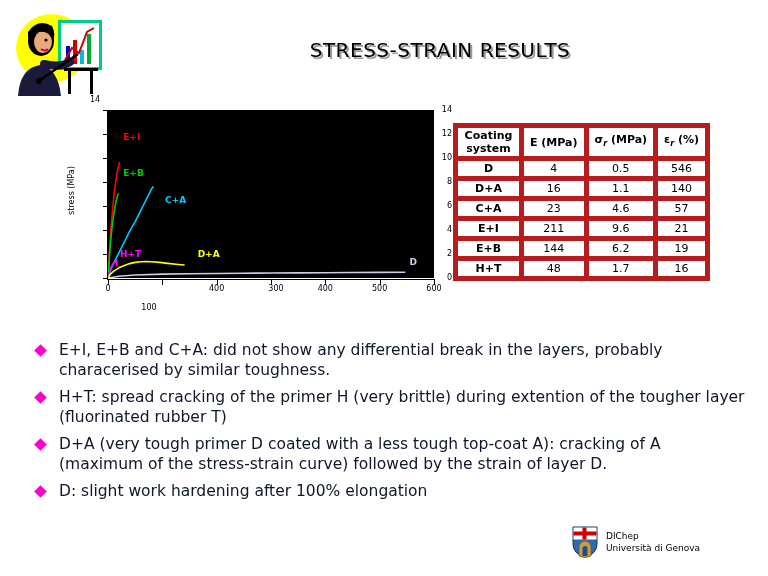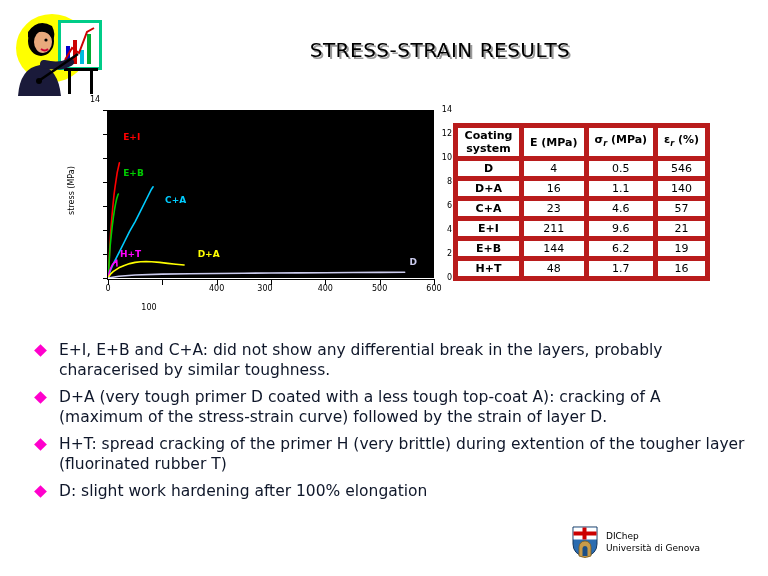--- a/index.html
+++ b/index.html
@@ -204,21 +204,21 @@
         <div class="ytick-label" style="top: 6px;">14</div>
         <div class="ytick-mark" style="top: 10px;"></div>
       </div>
     <div id="x-ticks">
         <div class="xtick-label" style="left: 56px;">0</div>
         <div class="xtick-mark" style="left: 56px;"></div>
         <div class="xtick-label" style="left: 97px; margin-top: 19px;">100</div>
         <div class="xtick-mark" style="left: 110.333px;"></div>
         <div class="xtick-label" style="left: 164.667px;">400</div>
         <div class="xtick-mark" style="left: 164.667px;"></div>
-        <div class="xtick-label" style="left: 213px;">300</div>
+        <div class="xtick-label" style="left: 224px;">300</div>
         <div class="xtick-mark" style="left: 219px;"></div>
         <div class="xtick-label" style="left: 273.333px;">400</div>
         <div class="xtick-mark" style="left: 273.333px;"></div>
         <div class="xtick-label" style="left: 327.667px;">500</div>
         <div class="xtick-mark" style="left: 327.667px;"></div>
         <div class="xtick-label" style="left: 382px;">600</div>
         <div class="xtick-mark" style="left: 382px;"></div>
       </div>
     <div id="y-axis-title">stress (MPa)</div>
   </div>
@@ -275,25 +275,25 @@
       </tbody>
   </table>
 
   <div id="bullets">
       <div class="bullet-row">
         <div class="bullet-marker" style="background: rgb(255, 0, 204);"></div>
         <div class="bullet-text">E+I, E+B and C+A: did not show any differential break in the layers, probably characerised by similar toughness.</div>
       </div>
       <div class="bullet-row">
         <div class="bullet-marker" style="background: rgb(255, 0, 204);"></div>
-        <div class="bullet-text">D+A (very tough primer D coated with a less tough top-coat A): cracking of A (maximum of the stress-strain curve) followed by the strain of layer D.</div>
+        <div class="bullet-text">H+T: spread cracking of the primer H (very brittle) during extention of the tougher layer (fluorinated rubber T)</div>
       </div>
       <div class="bullet-row">
         <div class="bullet-marker" style="background: rgb(255, 0, 204);"></div>
-        <div class="bullet-text">H+T: spread cracking of the primer H (very brittle) during extention of the tougher layer (fluorinated rubber T)</div>
+        <div class="bullet-text">D+A (very tough primer D coated with a less tough top-coat A): cracking of A (maximum of the stress-strain curve) followed by the strain of layer D.</div>
       </div>
       <div class="bullet-row">
         <div class="bullet-marker" style="background: rgb(255, 0, 204);"></div>
         <div class="bullet-text">D: slight work hardening after 100% elongation</div>
       </div>
     </div>
 
   <div id="footer">
     <svg id="crest" viewBox="0 0 26 32">
       <path d="M1 1 h24 v17 q0 10 -12 13 q-12 -3 -12 -13 z" fill="#2b6cb0" stroke="#15365c" stroke-width="1"></path>

